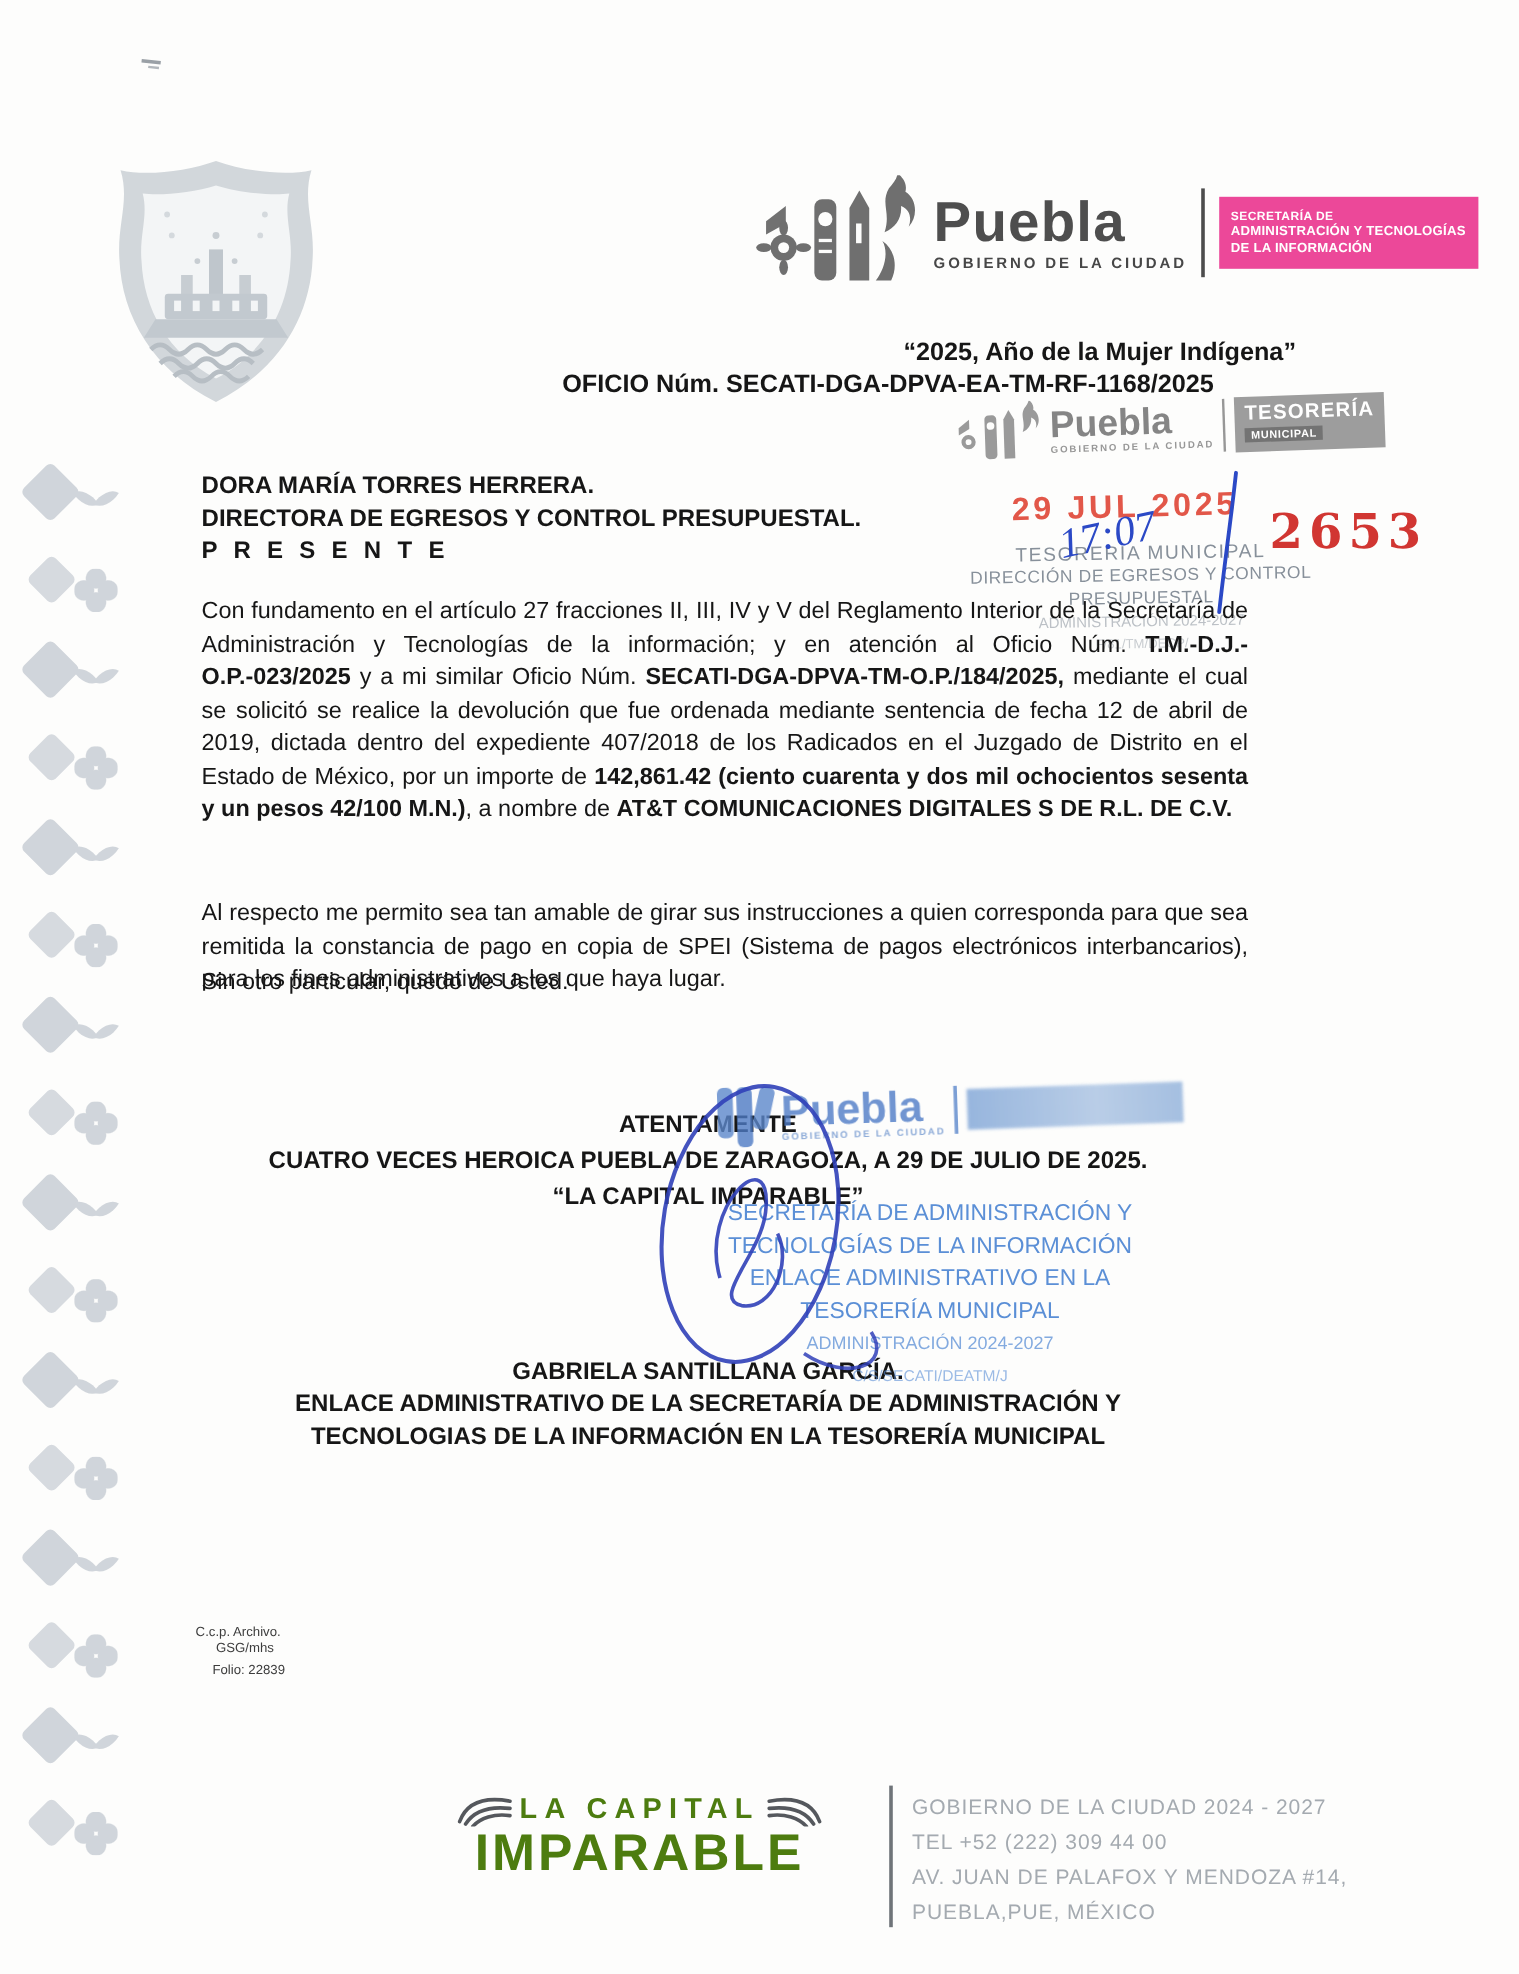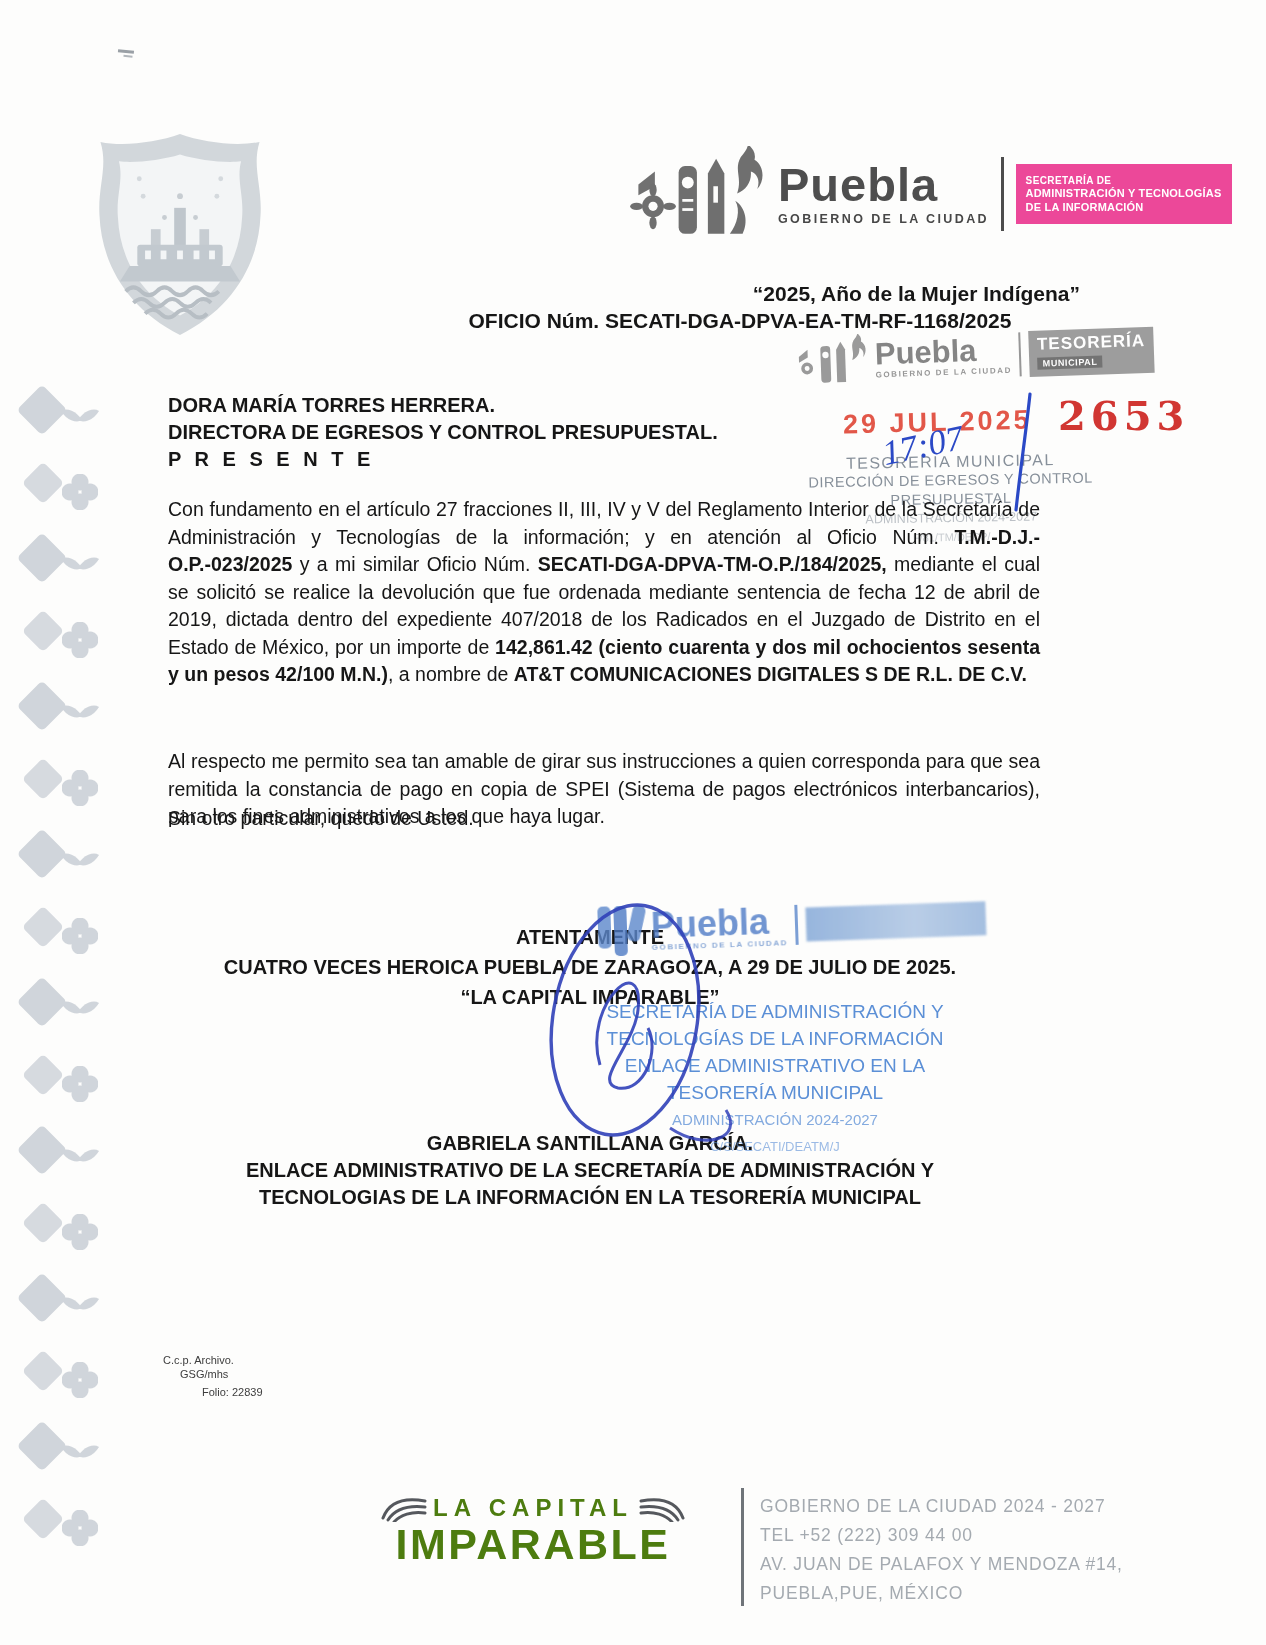--- a/index.html
+++ b/index.html
@@ -56,21 +56,21 @@
   
   .recipient{position:absolute;left:168px;top:392px;font-size:20px;font-weight:bold;line-height:27px;}
   .recipient .presente{letter-spacing:4px;}
 
   
   .date-red{position:absolute;left:843px;top:407px;font-size:27px;font-weight:bold;color:#e04a3a;
             letter-spacing:3px;transform:rotate(-1.5deg);opacity:.92;z-index:2;}
   .time-blue{position:absolute;left:882px;top:426px;font-size:35px;color:#2b49c6;
              font-family:"Liberation Serif",serif;font-style:italic;transform:rotate(-12deg);z-index:6;}
   .slash-blue{position:absolute;left:1010px;top:392px;z-index:6;}
-  .folio-red{position:absolute;left:1058px;top:392px;font-size:40px;font-weight:bold;color:#cf2c28;
+  .folio-red{position:absolute;left:1058px;top:420px;font-size:40px;font-weight:bold;color:#cf2c28;
              font-family:"DejaVu Serif",serif;letter-spacing:5px;opacity:.95;z-index:2;}
   .office-stamp{position:absolute;left:795px;top:452px;width:312px;text-align:center;color:#87909a;
              transform:rotate(-1deg);z-index:2;line-height:19px;}
   .office-stamp .o1{font-size:16px;letter-spacing:1.4px;}
   .office-stamp .o2,.office-stamp .o3{font-size:14.5px;letter-spacing:.5px;}
   .office-stamp .o4{font-size:12.5px;opacity:.55;}
   .office-stamp .o5{font-size:11px;opacity:.45;}
 
   
   .para{position:absolute;left:168px;width:872px;font-size:19.5px;line-height:27.5px;
@@ -99,21 +99,21 @@
   .blue-stamp-text{position:absolute;left:560px;top:998px;width:430px;text-align:center;
             color:#5b8fd6;font-size:19px;line-height:27px;z-index:4;}
   .blue-stamp-text .f5{font-size:15px;opacity:.75;}
   .blue-stamp-text .f6{font-size:13px;opacity:.6;}
 
   .signature-svg{position:absolute;left:520px;top:880px;z-index:5;}
 
   
   .ccp{position:absolute;left:163px;top:1353px;font-size:11px;color:#3d3d3d;line-height:14px;z-index:3;}
   .ccp .ind{margin-left:17px;}
-  .ccp .ind2{margin-left:28px;margin-top:4px;padding-left:11px;}
+  .ccp .ind2{margin-left:3px;margin-top:4px;padding-left:11px;}
 
   
   .cap-logo{position:absolute;left:378px;top:1494px;width:310px;text-align:center;color:#4d7c0f;}
   .cap-top{display:flex;align-items:center;justify-content:center;gap:6px;}
   .cap-top .t{font-size:24px;font-weight:bold;letter-spacing:6px;}
   .cap-bottom{font-size:43px;font-weight:bold;letter-spacing:2.5px;line-height:44px;}
   .f-divider{position:absolute;left:741px;top:1488px;width:2.5px;height:118px;background:#6f7479;}
   .f-contact{position:absolute;left:760px;top:1492px;font-size:17.5px;color:#a4aab0;
              letter-spacing:.8px;line-height:29px;}
   b{font-weight:bold;}

